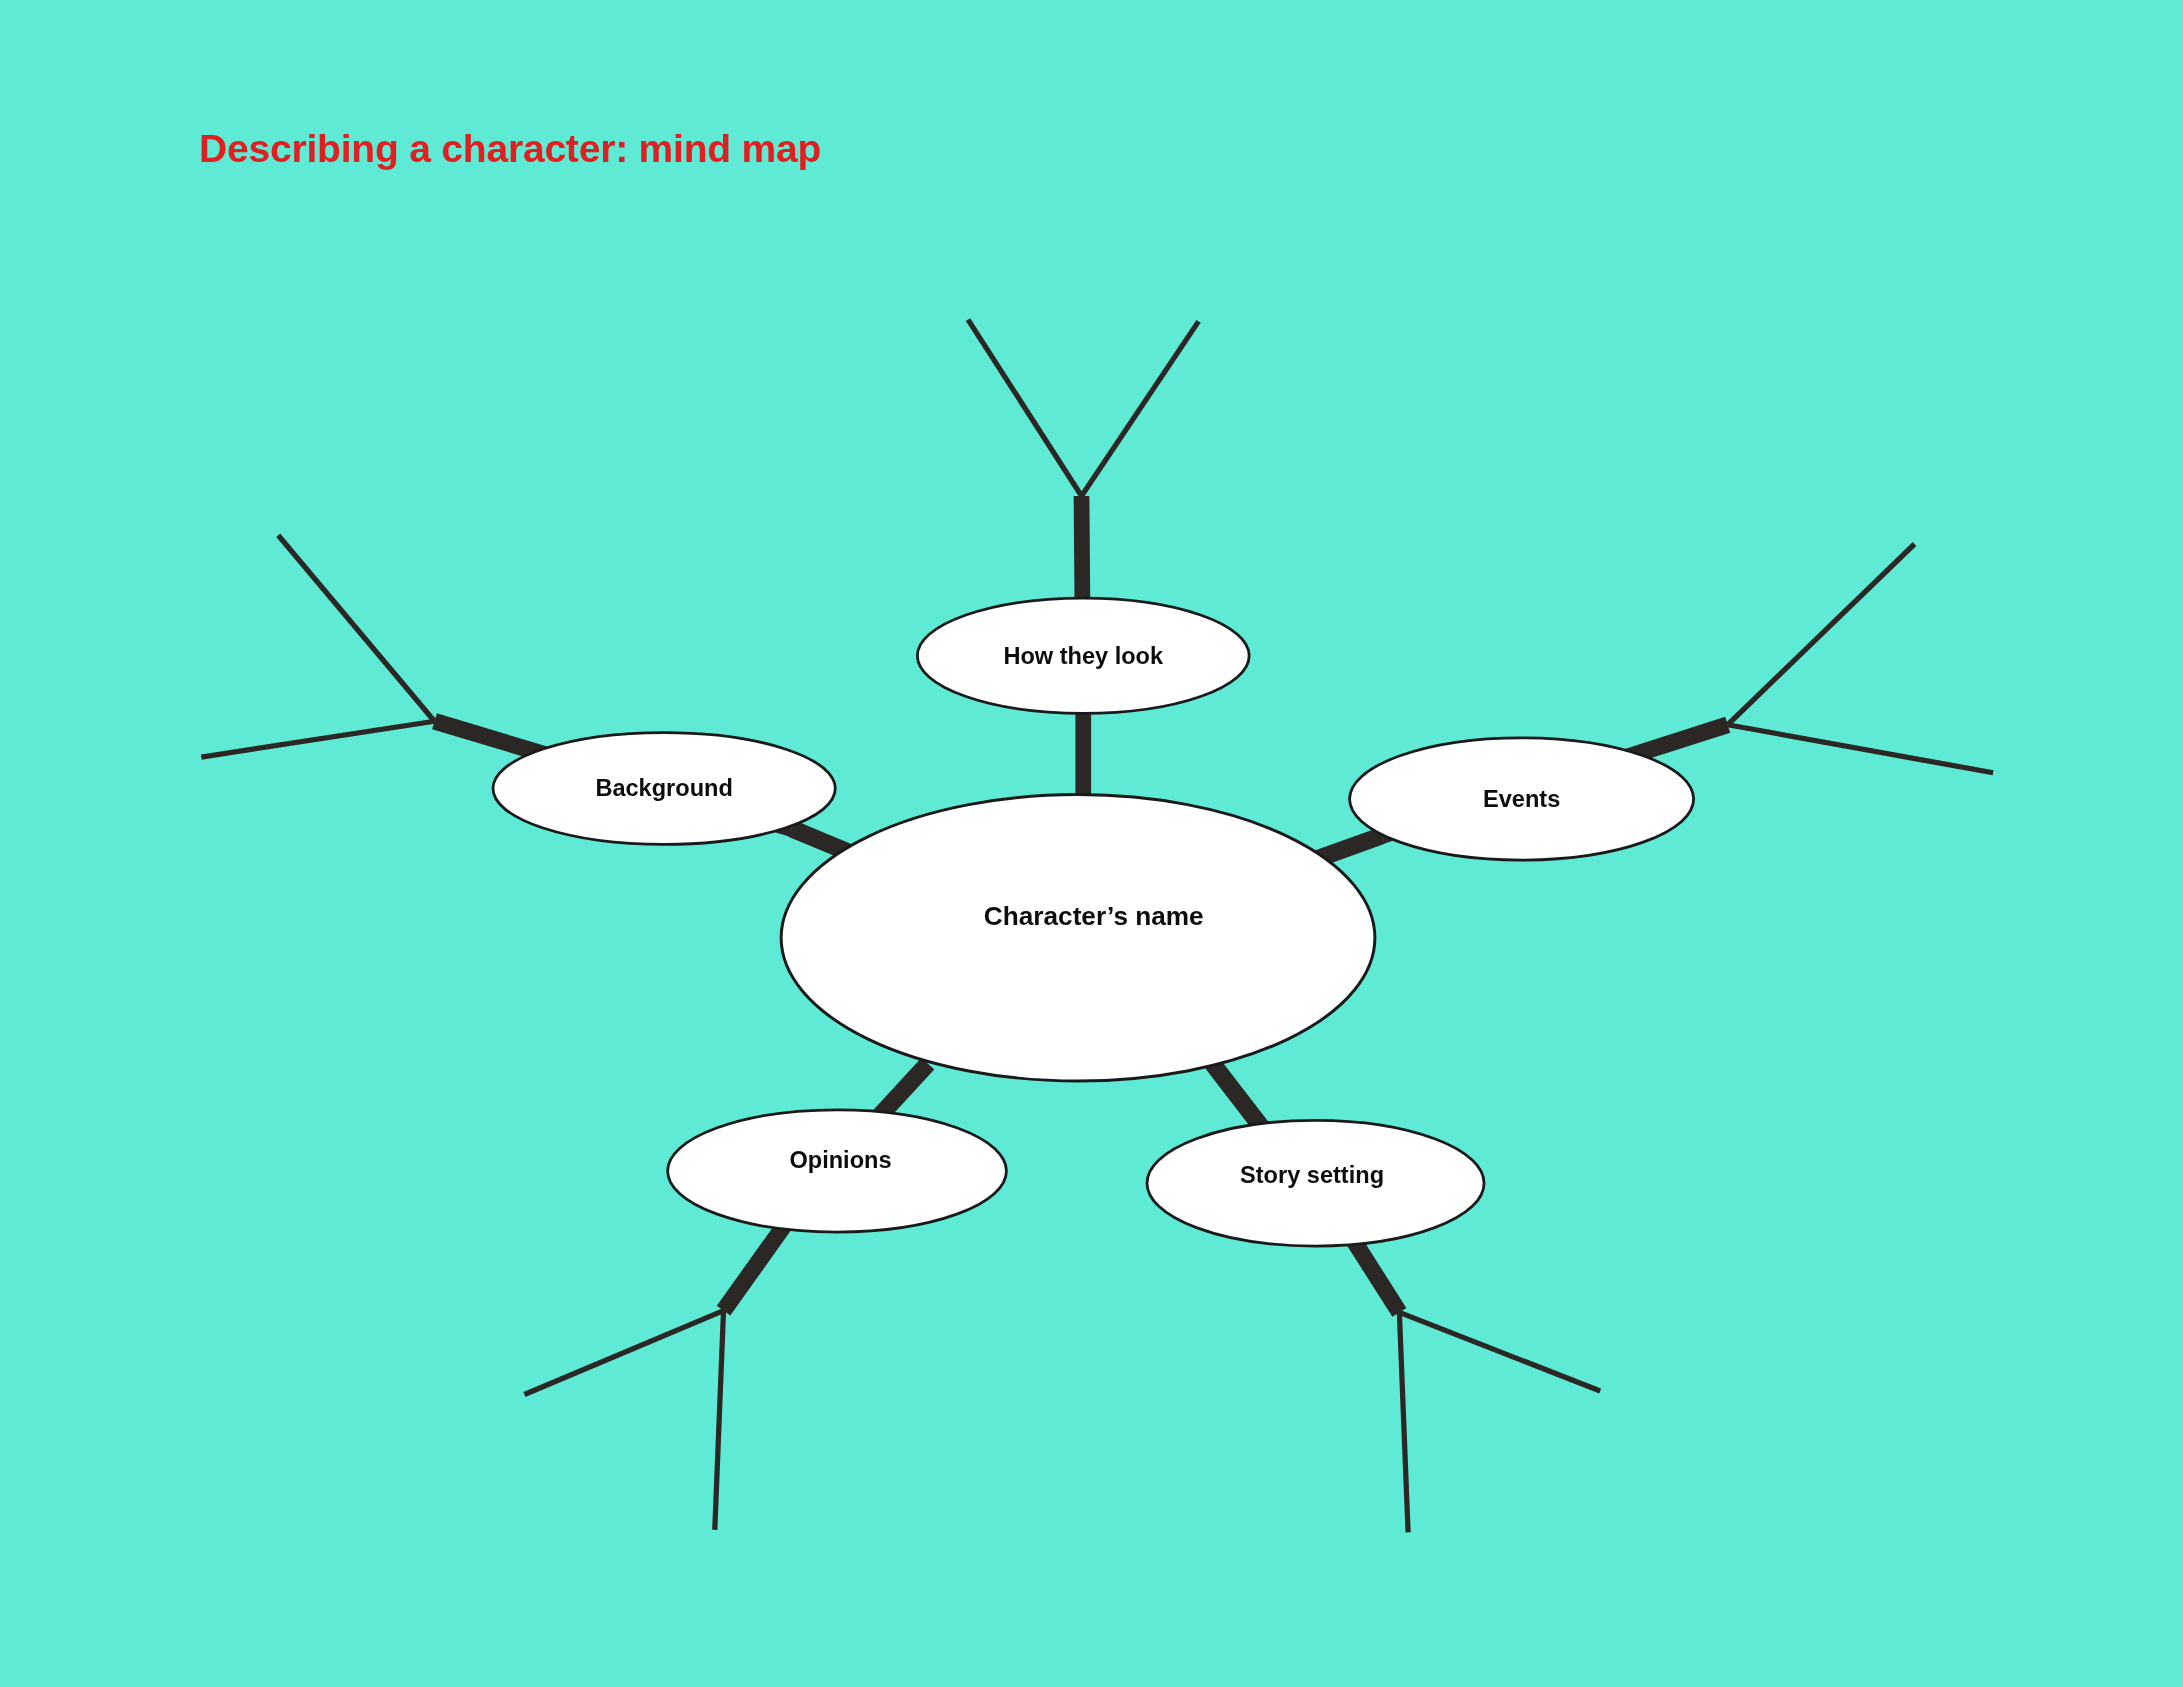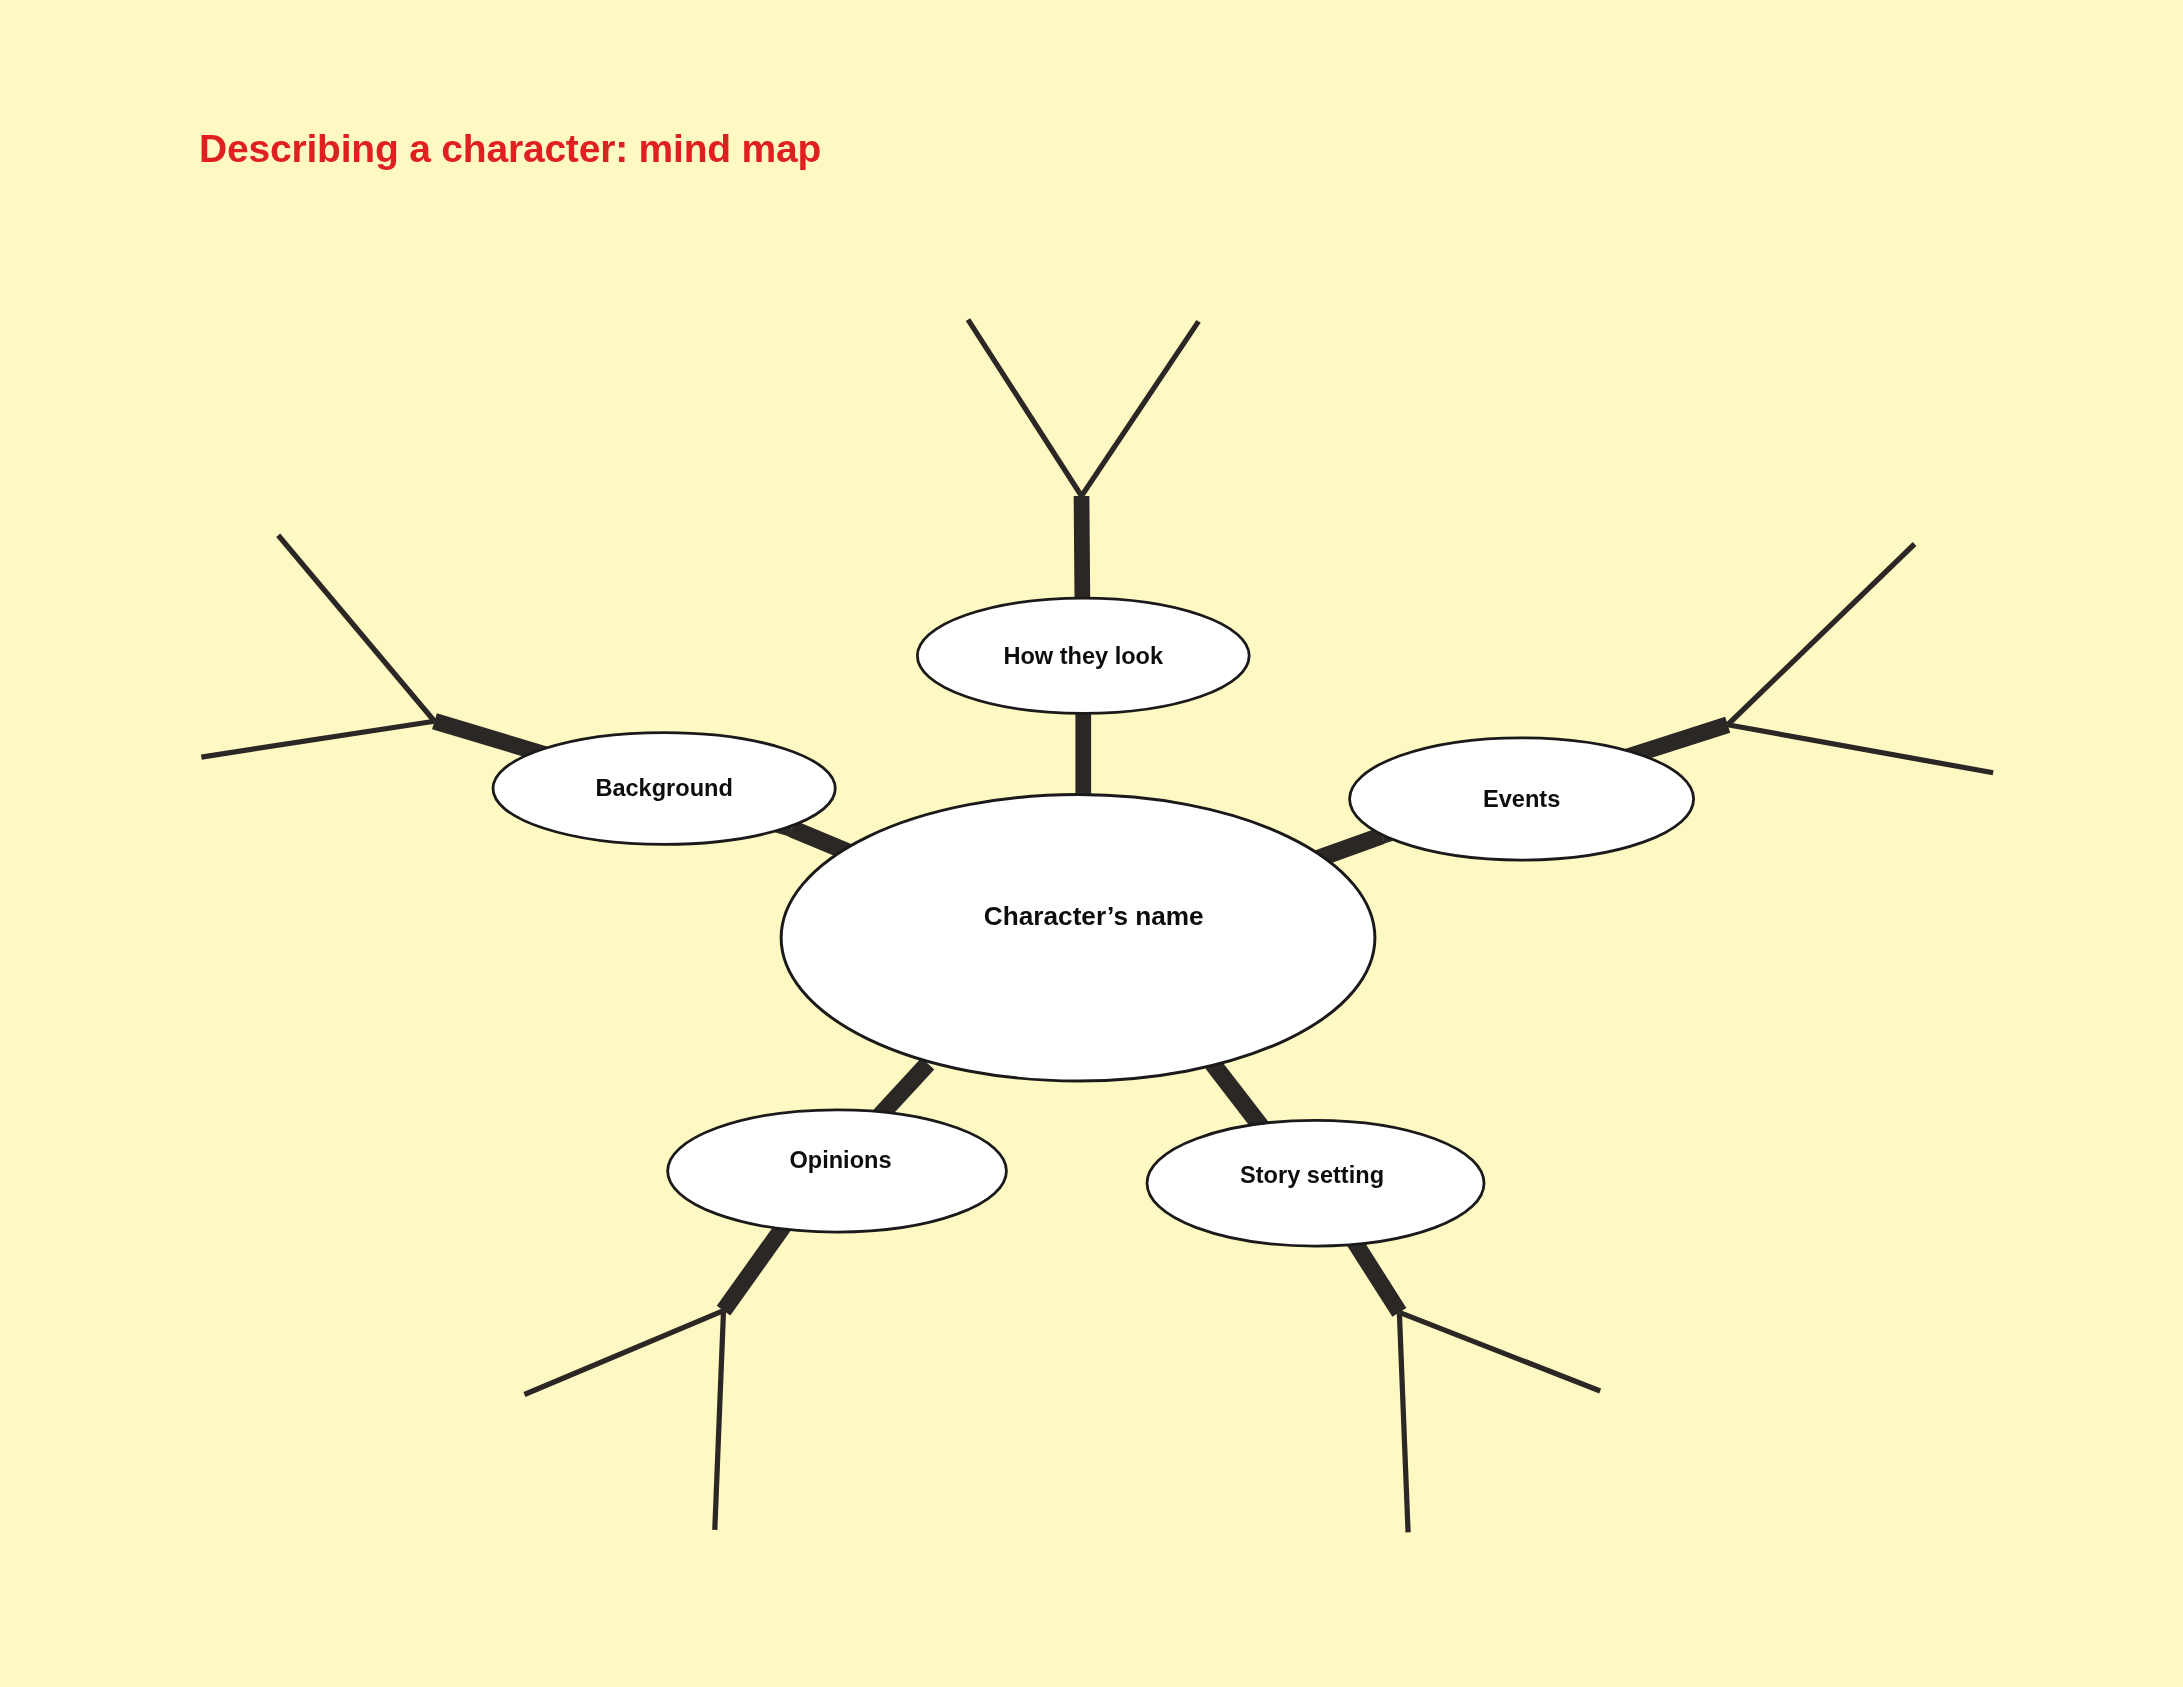--- a/index.html
+++ b/index.html
@@ -12,21 +12,21 @@
     width: 2184px;
     height: 1687px;
     position: relative;
     overflow: hidden;
     font-family: "Liberation Sans", sans-serif;
     -webkit-font-smoothing: antialiased;
   }
   #page {
     position: absolute;
     inset: 0;
-    background: #fef9c3;
+    background: #5eead4;
   }
   
   .slide-title {
     position: absolute;
     left: 199px;
     top: 129px;
     font-size: 39px;
     font-weight: bold;
     letter-spacing: -0.2px;
     line-height: 1.05;

